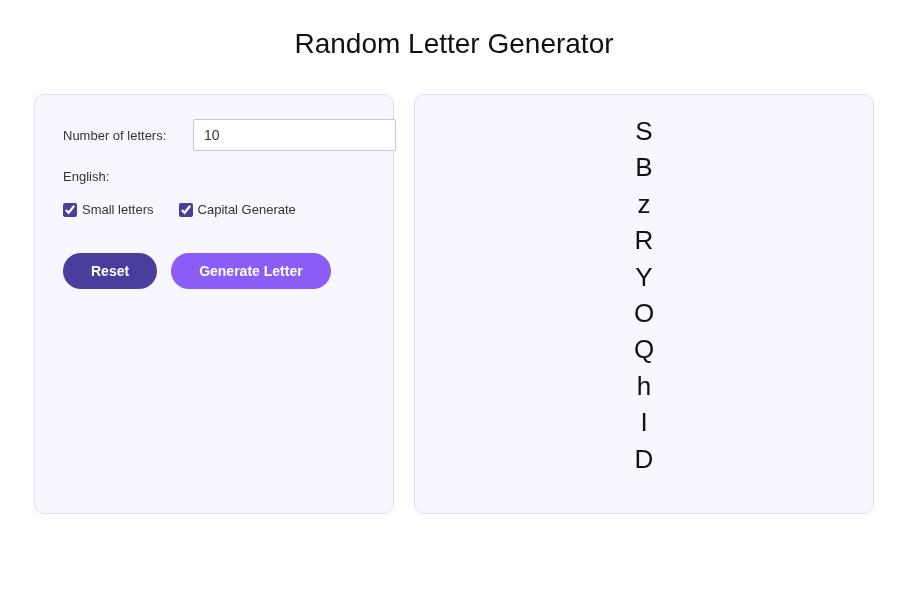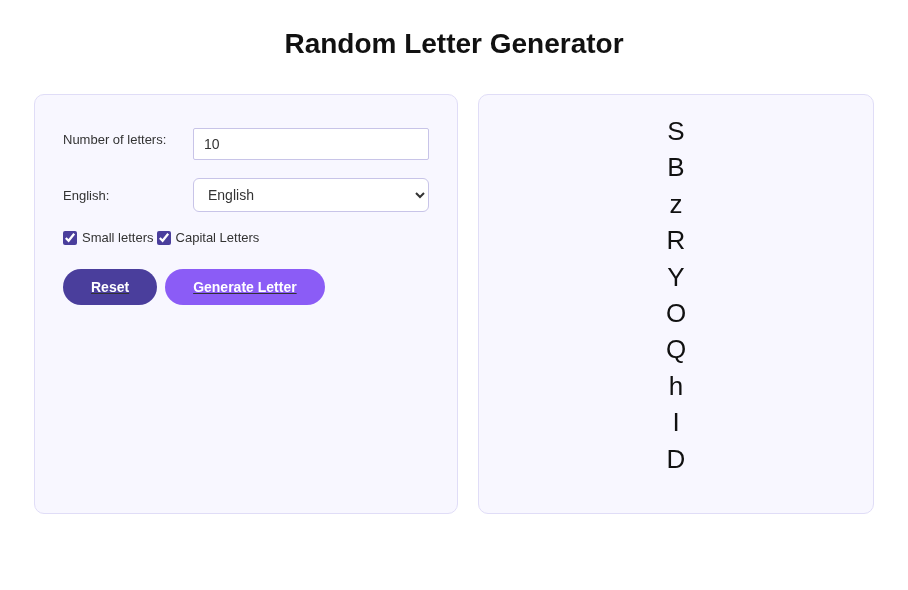--- a/index.html
+++ b/index.html
@@ -20,21 +20,21 @@
     }
 
     .header {
       text-align: center;
       margin-top: 28px;
       margin-bottom: 16px;
     }
 
     .header h1 {
       font-size: 28px;
-      font-weight: 700;
+      font-weight: 400;
       color: #111;
       margin-bottom: 8px;
     }
 
     .header p {
       font-size: 13px;
       color: #555;
       max-width: 520px;
       line-height: 1.5;
     }
@@ -45,21 +45,21 @@
       gap: 20px;
       width: 840px;
       margin-top: 10px;
     }
 
     .left-panel {
       background: #f8f7ff;
       border: 1px solid #e0ddf7;
       border-radius: 10px;
       padding: 24px 28px;
-      width: 424px;
+      width: 360px;
       flex-shrink: 0;
       display: flex;
       flex-direction: column;
       gap: 0;
     }
 
     .form-row {
       display: flex;
       align-items: center;
       margin-bottom: 18px;
@@ -74,62 +74,60 @@
 
     .form-input {
       flex: 1;
       border: 1px solid #c8c4e8;
       border-radius: 2px;
       padding: 7px 10px;
       font-size: 14px;
       color: #333;
       outline: none;
       background: #fff;
-      margin-top: 9px;
     }
 
     .form-select {
       flex: 1;
       border: 1px solid #c8c4e8;
       border-radius: 6px;
       padding: 7px 10px;
       font-size: 14px;
       color: #333;
       background: #fff;
       appearance: auto;
       cursor: pointer;
     }
 
     .checkbox-row {
       display: flex;
       align-items: center;
-      gap: 3px;
-      margin-bottom: 24px;
+      gap: 25px;
+      margin-bottom: 36px;
     }
 
     .checkbox-item {
       display: flex;
       align-items: center;
       gap: 5px;
       font-size: 13px;
       color: #333;
       cursor: pointer;
     }
 
     .checkbox-item input[type="checkbox"] {
       accent-color: #4a3e9c;
       width: 14px;
       height: 14px;
       cursor: pointer;
     }
 
     .button-row {
       display: flex;
-      gap: 8px;
-      text-decoration: underline;
+      gap: 14px;
     }
 
     .btn-reset {
       background: #4a3e9c;
       color: #fff;
       border: none;
       border-radius: 20px;
       padding: 10px 28px;
       font-size: 14px;
       font-weight: 600;
@@ -186,36 +184,30 @@
 
   <div class="left-panel">
 
     <div class="form-row">
       <label class="form-label">Number of letters:</label>
       <input class="form-input" type="number" value="10" style="">
     </div>
 
     <div class="form-row">
       <label class="form-label">English:</label>
-      <select class="form-select">
-        <option value="English">English</option>
-        <option value="French">French</option>
-        <option value="German">German</option>
-        <option value="Spanish">Spanish</option>
-      </select>
     </div>
 
     <div class="checkbox-row">
       <label class="checkbox-item">
         <input type="checkbox" checked="" style="">
         <span>Small letters</span>
       </label>
       <label class="checkbox-item">
         <input type="checkbox" checked="" style="">
-        <span>Capital Letters</span>
+        <span>Capital Generate</span>
       </label>
     </div>
 
     <div class="button-row">
       <button class="btn-reset">Reset</button>
       <button class="btn-generate">Generate Letter</button>
     </div>
 
   </div>
 

